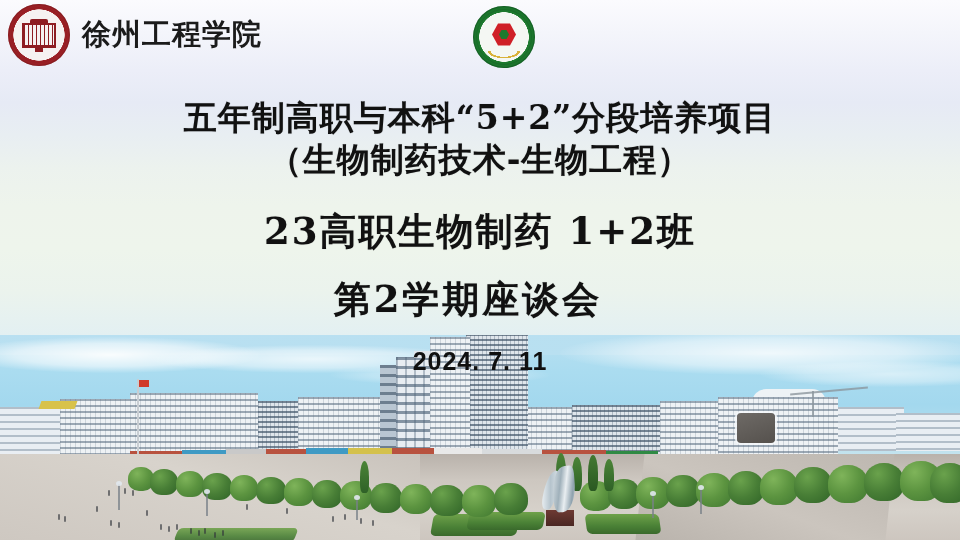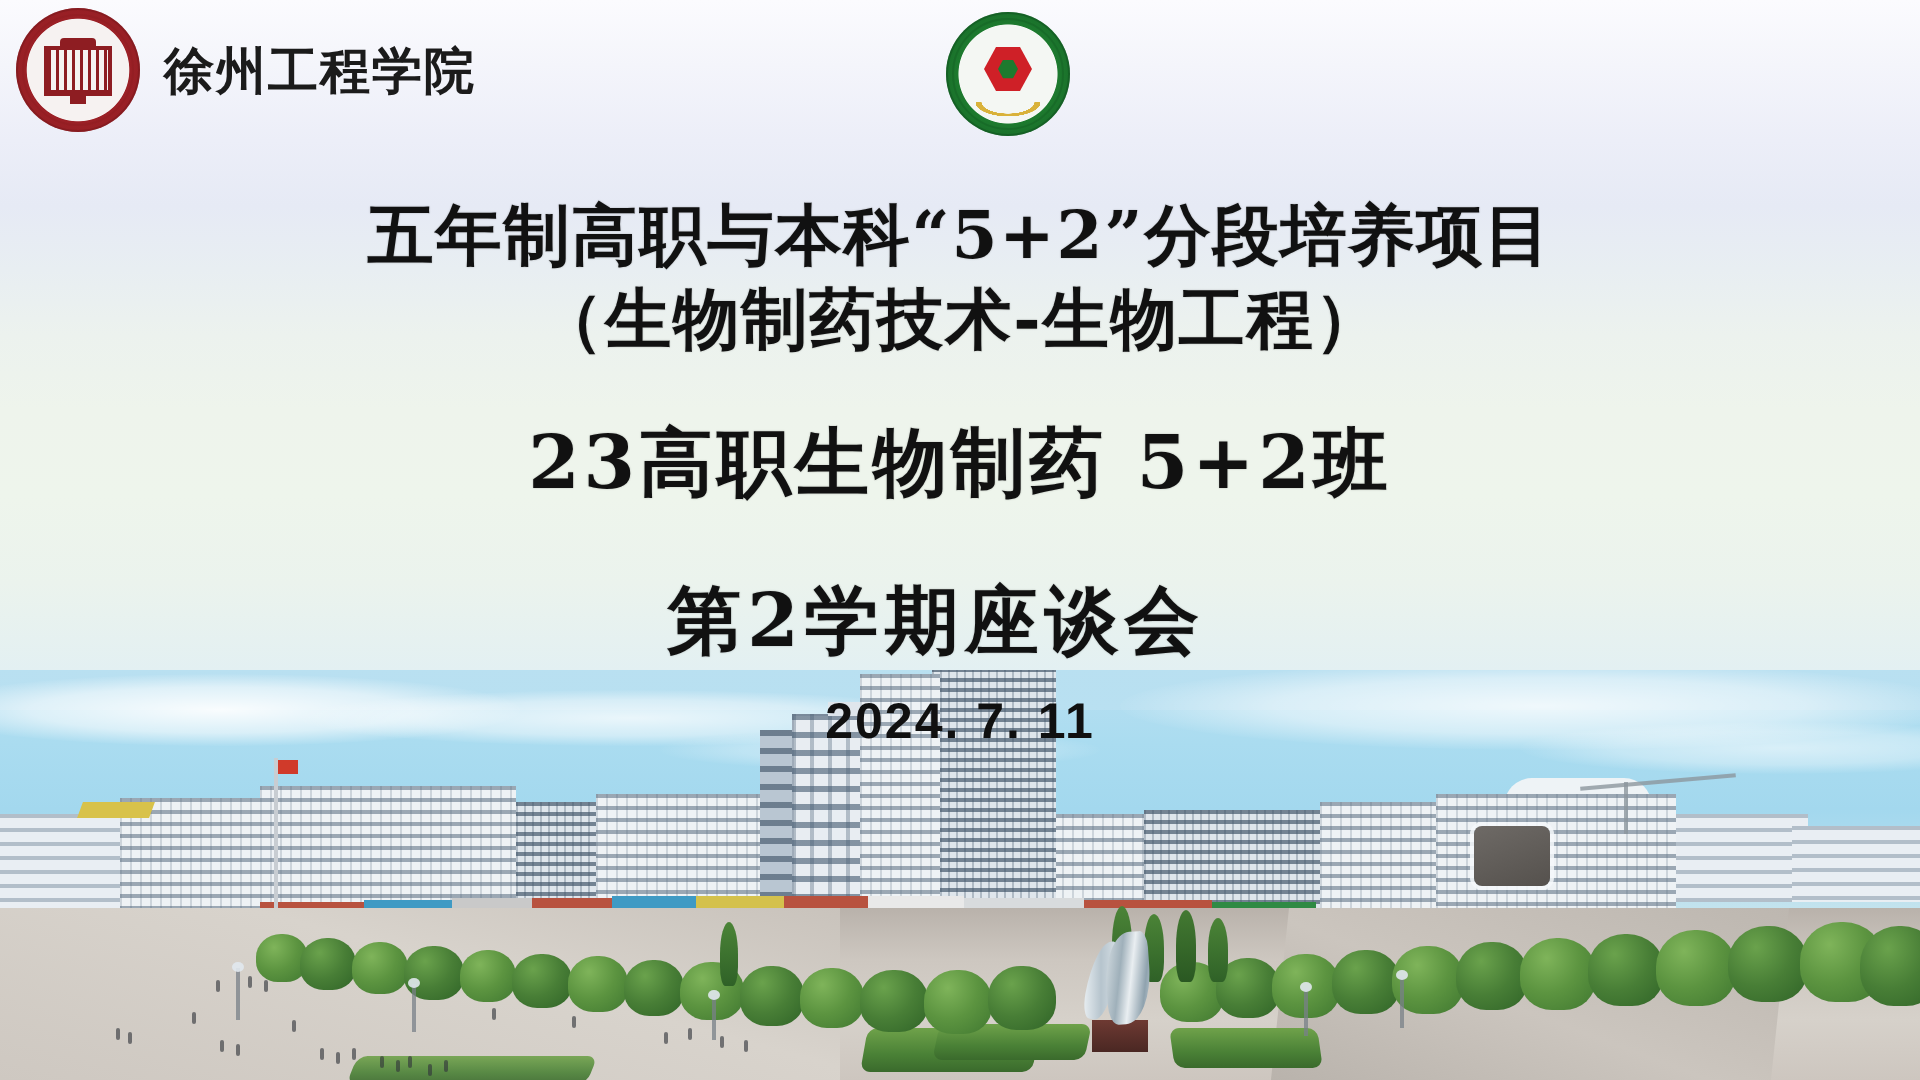--- a/index.html
+++ b/index.html
@@ -145,21 +145,21 @@
     box-shadow:0 0 0 2px rgba(245,248,250,.85);
   }
   .crane{position:absolute;background:rgba(140,150,158,.8);}
 
   
   .header{position:absolute;top:0;left:0;width:960px;height:78px;}
   .hdr-left{position:absolute;left:8px;top:4px;display:flex;align-items:center;gap:12px;}
   .hdr-right{position:absolute;left:473px;top:6px;display:flex;align-items:center;gap:14px;}
   .hdr-text{
     font-family:"Liberation Sans","DejaVu Sans",sans-serif;
-    font-weight:bold;font-size:25px;color:#1b1b1b;letter-spacing:1px;white-space:nowrap;
+    font-weight:bold;font-size:29px;color:#1b1b1b;letter-spacing:1px;white-space:nowrap;
   }
 
   .seal{width:62px;height:62px;border-radius:50%;position:relative;flex:none;}
   
   .seal-red{
     background:radial-gradient(circle at 50% 50%,#f6f2f1 0%,#f6f2f1 58%,#9b2026 59%,#8e1d22 100%);
     box-shadow:inset 0 0 0 1px rgba(120,24,28,.5);
   }
   .seal-red .gate{
     position:absolute;left:50%;top:50%;transform:translate(-50%,-48%);
@@ -206,21 +206,21 @@
   
   .titles{position:absolute;left:0;top:0;width:960px;text-align:center;}
   .kai{
     font-family:"DejaVu Serif","Liberation Serif",serif;
     font-weight:bold;color:#111111;
     text-shadow:0 0 1px rgba(0,0,0,.25);
   }
   .t1{position:absolute;top:99px;left:0;width:960px;font-size:33px;letter-spacing:1px;line-height:1.16;}
   .t2{position:absolute;top:141px;left:0;width:960px;font-size:33px;letter-spacing:1px;line-height:1.16;}
   .t3{position:absolute;top:207px;left:0;width:960px;font-size:37px;letter-spacing:2px;}
-  .t4{position:absolute;top:286px;left:0;width:936px;font-size:37px;letter-spacing:3px;}
+  .t4{position:absolute;top:275px;left:0;width:936px;font-size:37px;letter-spacing:3px;}
   .tdate{
     position:absolute;top:347px;left:0;width:960px;
     font-family:"Liberation Sans","DejaVu Sans",sans-serif;
     font-weight:bold;font-size:25px;color:#101010;letter-spacing:1px;
   }
 </style>
 </head>
 <body>
 
 <div class="slide">
@@ -381,18 +381,18 @@
         <div class="hexa"></div>
         <div class="wheat"></div>
       </div>
     </div>
 
   </div>
 
   <div class="titles">
     <div class="kai t1">五年制高职与本科“5+2”分段培养项目</div>
     <div class="kai t2">（生物制药技术-生物工程）</div>
-    <div class="kai t3">23高职生物制药 5+2班</div>
+    <div class="kai t3">23高职生物制药 1+2班</div>
     <div class="kai t4">第2学期座谈会</div>
     <div class="tdate">2024. 7. 11</div>
   </div>
 
 </div>
 
 </body></html>

